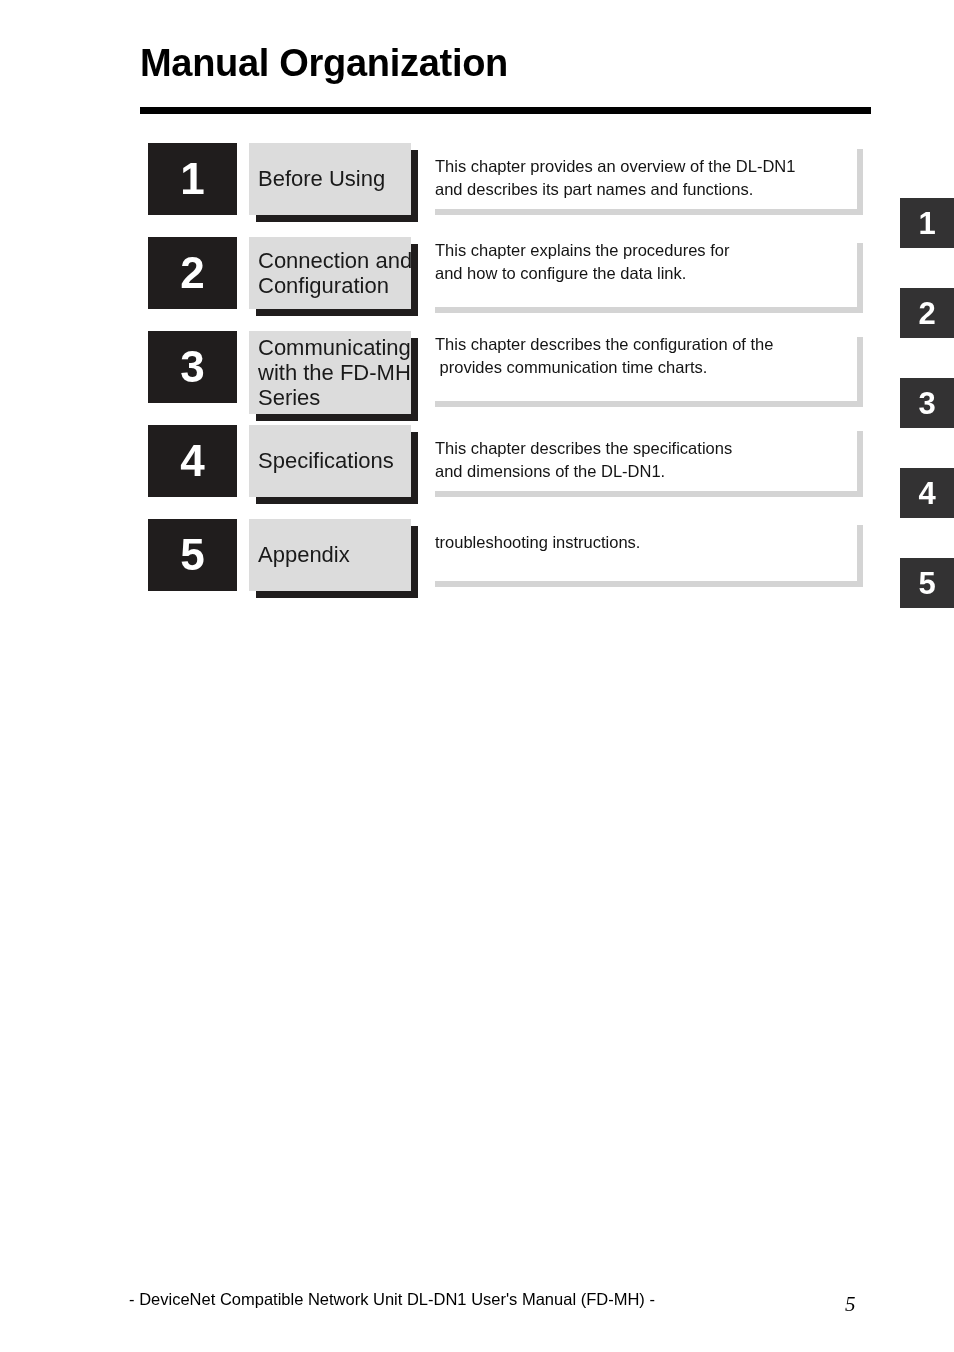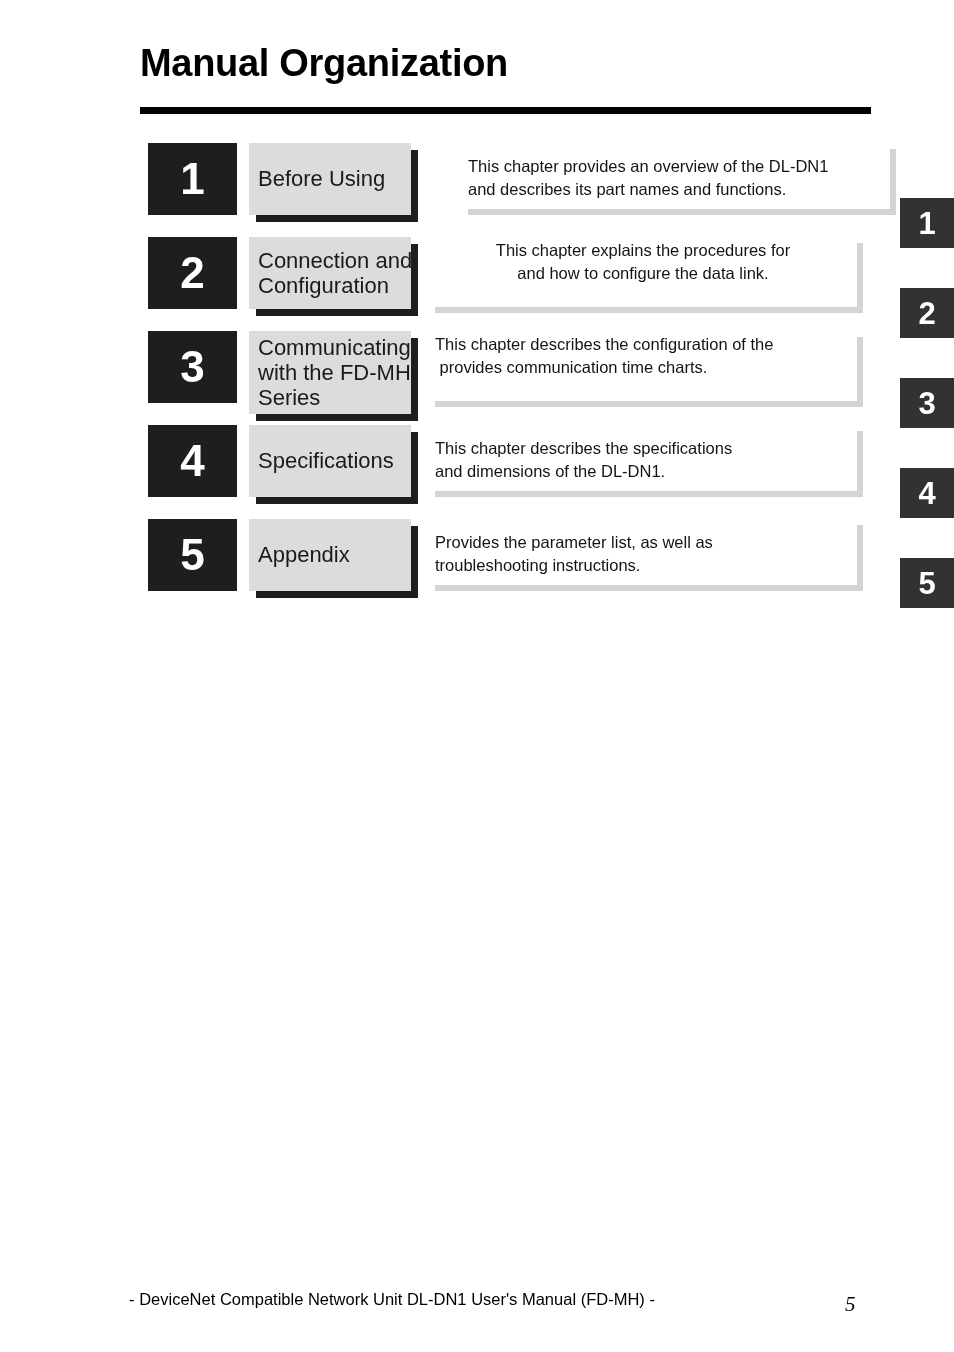--- a/index.html
+++ b/index.html
@@ -157,36 +157,36 @@
 
 <div class="chapters">
     <div class="chapter-row" style="top: 143px;">
       <div class="num-box">1</div>
       <div class="title-plate-wrap">
         <div class="title-plate" style="min-height: 54px; padding-top: 23px; padding-bottom: 24px;">
           <div class="desc-line">Before Using</div>
         </div>
       </div>
       <div class="desc-wrap">
-        <div class="desc-panel" style="min-height: 62px; padding-top: 12px; margin-left: 33px;">
+        <div class="desc-panel" style="min-height: 62px; padding-top: 12px;">
           <div class="desc-line">This chapter provides an overview of the DL-DN1</div>
           <div class="desc-line">and describes its part names and functions.</div>
         </div>
       </div>
     </div>
     <div class="chapter-row" style="top: 237px;">
       <div class="num-box">2</div>
       <div class="title-plate-wrap">
         <div class="title-plate" style="min-height: 54px; padding-top: 11px; padding-bottom: 11px;">
           <div class="desc-line">Connection and</div>
           <div class="desc-line">Configuration</div>
         </div>
       </div>
       <div class="desc-wrap">
-        <div class="desc-panel" style="min-height: 70px; padding-top: 2px; text-align: center;">
+        <div class="desc-panel" style="min-height: 70px; padding-top: 2px;">
           <div class="desc-line">This chapter explains the procedures for</div>
           <div class="desc-line">and how to configure the data link.</div>
         </div>
       </div>
     </div>
     <div class="chapter-row" style="top: 331px;">
       <div class="num-box">3</div>
       <div class="title-plate-wrap">
         <div class="title-plate" style="min-height: 64px; padding-top: 4px; padding-bottom: 4px;">
           <div class="desc-line">Communicating</div>
@@ -217,21 +217,20 @@
     </div>
     <div class="chapter-row" style="top: 519px;">
       <div class="num-box">5</div>
       <div class="title-plate-wrap">
         <div class="title-plate" style="min-height: 54px; padding-top: 23px; padding-bottom: 24px;">
           <div class="desc-line">Appendix</div>
         </div>
       </div>
       <div class="desc-wrap">
         <div class="desc-panel" style="min-height: 62px; padding-top: 12px;">
-          <div class="desc-line">Provides the parameter list, as well as</div>
           <div class="desc-line">troubleshooting instructions.</div>
         </div>
       </div>
     </div>
   </div>
 
 <div class="side-tabs">
     <div class="side-tab" style="top: 198px;">1</div>
     <div class="side-tab" style="top: 288px;">2</div>
     <div class="side-tab" style="top: 378px;">3</div>

